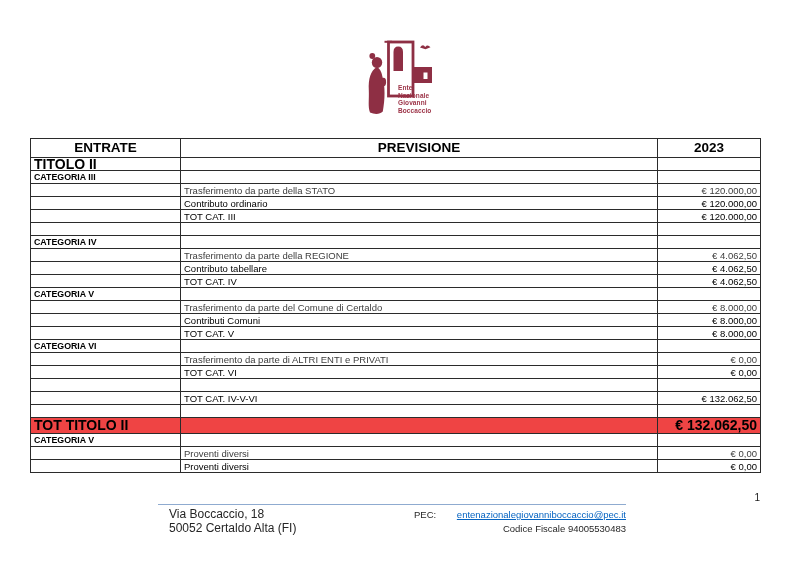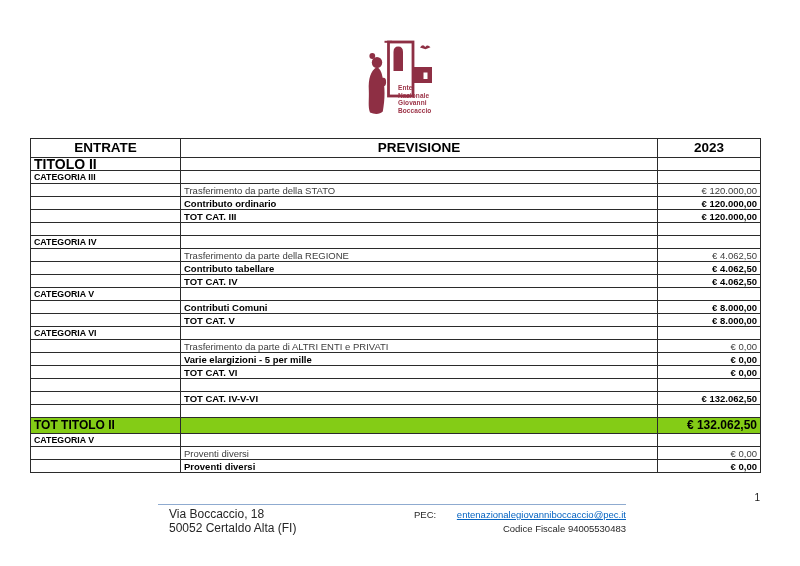--- a/index.html
+++ b/index.html
@@ -29,25 +29,25 @@
     white-space:nowrap;overflow:hidden;vertical-align:middle;
   }
   table.budget thead th{
     font-size:13.5px;font-weight:bold;height:18px;text-align:center;
     line-height:18px;color:#000;margin-left:16px;
   }
   td.c1{width:148px;}
   td.c2{width:471px;}
   td.c3{width:99px;text-align:right;}
   tr.r-item td{color:#3d3d3d;}
-  tr.r-item-bold td{font-weight:bold;color:#000;margin-top:28px;}
+  tr.r-item-bold td{font-weight:normal;color:#000;margin-top:28px;}
   tr.r-titolo td.c1{font-weight:bold;font-size:14px;color:#000;}
   tr.r-categoria td.c1{font-weight:bold;font-size:8.8px;color:#000;}
   tr.r-grand td{
-    background:#84cc16;font-weight:bold;font-size:12px;height:15px;
+    background:#ef4444;font-weight:bold;font-size:14px;height:15px;
     line-height:15px;color:#000;
   }
 
   
   .page-number{
     position:absolute;left:744px;top:492px;width:16px;
     font-size:10px;text-align:right;color:#1a1a1a;
   }
   .footer-rule{
     position:absolute;left:158px;top:504px;width:468px;height:1px;
@@ -156,43 +156,43 @@
         <tr class="r-item-bold">
           <td class="c1"></td>
           <td class="c2">TOT CAT. IV</td>
           <td class="c3">€ 4.062,50</td>
         </tr>
         <tr class="r-categoria">
           <td class="c1">CATEGORIA V</td>
           <td class="c2"></td>
           <td class="c3"></td>
         </tr>
+        <tr class="r-item">
+          <td class="c1"></td>
+          <td class="c2">Trasferimento da parte del Comune di Certaldo</td>
+          <td class="c3">€ 8.000,00</td>
+        </tr>
         <tr class="r-item-bold">
           <td class="c1"></td>
           <td class="c2">Contributi Comuni</td>
           <td class="c3">€ 8.000,00</td>
         </tr>
         <tr class="r-item-bold">
           <td class="c1"></td>
           <td class="c2">TOT CAT. V</td>
           <td class="c3">€ 8.000,00</td>
         </tr>
         <tr class="r-categoria">
           <td class="c1">CATEGORIA VI</td>
           <td class="c2"></td>
           <td class="c3"></td>
         </tr>
         <tr class="r-item">
           <td class="c1"></td>
           <td class="c2">Trasferimento da parte di ALTRI ENTI e PRIVATI</td>
-          <td class="c3">€ 0,00</td>
-        </tr>
-        <tr class="r-item-bold">
-          <td class="c1"></td>
-          <td class="c2">Varie elargizioni - 5 per mille</td>
           <td class="c3">€ 0,00</td>
         </tr>
         <tr class="r-item-bold">
           <td class="c1"></td>
           <td class="c2">TOT CAT. VI</td>
           <td class="c3">€ 0,00</td>
         </tr>
         <tr class="r-empty">
           <td class="c1"></td>
           <td class="c2"></td>

